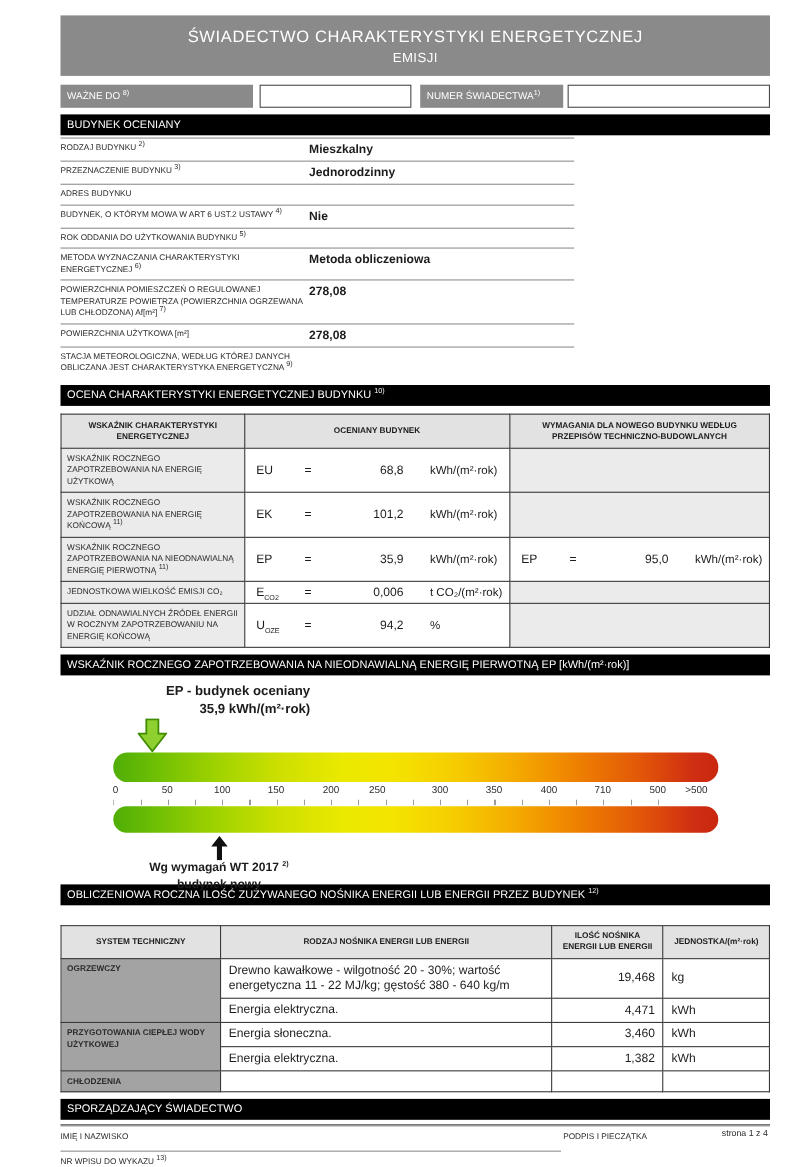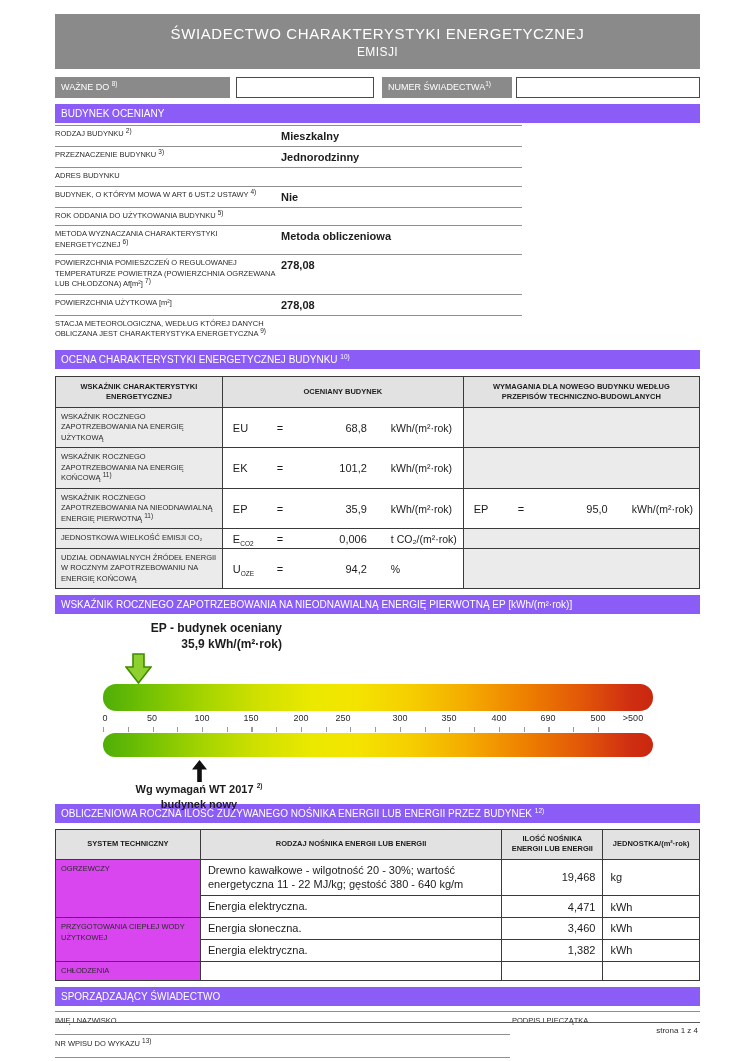--- a/index.html
+++ b/index.html
@@ -16,21 +16,21 @@
   .title-line2 { font-size:12px; margin-top:3px; letter-spacing:.4px; }
 
   .topfields { display:flex; margin-top:8px; height:21px; }
   .gfield { background:#8a8a8a; color:#fff; font-size:9px; padding:5px 0 0 6px; white-space:nowrap; }
   .wfield { background:#fff; border:1px solid #4a4a4a; }
   .gf1 { width:175px; } .wf1 { width:138px; margin-left:6px; }
   .gf2 { width:130px; margin-left:8px; } .wf2 { flex:1; margin-left:4px; }
   sup { font-size:6.5px; vertical-align:super; line-height:0; }
   sub { font-size:6.5px; vertical-align:sub; line-height:0; }
 
-  .sectionbar { background:#8b5cf6; color:#fff; font-size:10px; padding:4px 6px 4px 6px; margin-top:6px; }
+  .sectionbar { background:#000000; color:#fff; font-size:10px; padding:4px 6px 4px 6px; margin-top:6px; }
 
   
   .brows { width:467px; margin-top:2px; }
   .brow { border-top:1px solid #8f8f8f; display:flex; align-items:flex-start; padding:3px 0 4px; }
   .brow .lbl { width:222px; font-size:7.5px; line-height:1.4; color:#2b2b2b; }
   .brow .val { margin-left:4px; font-size:11px; font-weight:bold; padding-top:1px; }
   .minh { min-height:17px; }
 
   
   table { border-collapse:collapse; width:100%; }
@@ -55,24 +55,24 @@
   .bar1 { top:70px; height:27px; }
   .bar2 { top:119px; height:24px; }
   .nums { position:absolute; top:99px; left:0; width:100%; height:13px; font-size:9px; color:#2b2b2b; }
   .nums span { position:absolute; transform:translateX(-50%); white-space:nowrap; }
   .ticks { position:absolute; left:48px; top:113px; width:496px; height:5px;
     background:repeating-linear-gradient(to right,#9a9a9a 0 1px,transparent 1px 24.75px); }
   .wt-arrow { position:absolute; left:137px; top:146px; }
   .wt-caption { position:absolute; left:38px; top:168px; width:212px; text-align:center; font-weight:bold; font-size:11px; line-height:1.35; }
 
   
-  .ctable { margin-top:6px; }
+  .ctable { margin-top:18px; }
   .ctable th, .ctable td { border:1px solid #3a3a3a; }
   .ctable th { background:#e2e2e2; font-size:7.5px; padding:4px 4px; line-height:1.35; }
-  .syscell { background:#d946ef; font-size:7.5px; padding:4px 5px; vertical-align:top; line-height:1.4; color:#2b2b2b; }
+  .syscell { background:#a3a3a3; font-size:7.5px; padding:4px 5px; vertical-align:top; line-height:1.4; color:#2b2b2b;font-weight:bold; }
   .carrier { font-size:11px; padding:3px 7px; line-height:1.35; }
   .amount { font-size:11px; text-align:right; padding:3px 7px; white-space:nowrap; }
   .unitcell { font-size:11px; padding:3px 7px; white-space:nowrap; }
 
   
   .issuer { display:flex; margin-top:5px; }
   .issuer-left { width:455px; }
   .irow { border-top:1px solid #8f8f8f; font-size:7.5px; color:#2b2b2b; padding:4px 0 9px; }
   .issuer-right { flex:1; border-top:1px solid #8f8f8f; font-size:7.5px; color:#2b2b2b; padding:4px 0 0 2px; }
 
@@ -233,21 +233,21 @@
     <div class="nums">
       <span style="left:50px">0</span>
       <span style="left:97px">50</span>
       <span style="left:147px">100</span>
       <span style="left:196px">150</span>
       <span style="left:246px">200</span>
       <span style="left:288px">250</span>
       <span style="left:345px">300</span>
       <span style="left:394px">350</span>
       <span style="left:444px">400</span>
-      <span style="left:493px">690</span>
+      <span style="left:493px">710</span>
       <span style="left:543px">500</span>
       <span style="left:578px">&gt;500</span>
     </div>
     <div class="ticks"></div>
     <div class="scalebar bar2"></div>
     <svg class="wt-arrow" width="15" height="22" viewBox="0 0 15 22">
       <polygon points="7.5,0 15,9.5 9.8,9.5 9.8,22 5.2,22 5.2,9.5 0,9.5" fill="#101010"></polygon>
     </svg>
     <div class="wt-caption">
       <div><span>Wg wymagań WT 2017 </span><sup>2)</sup></div>

